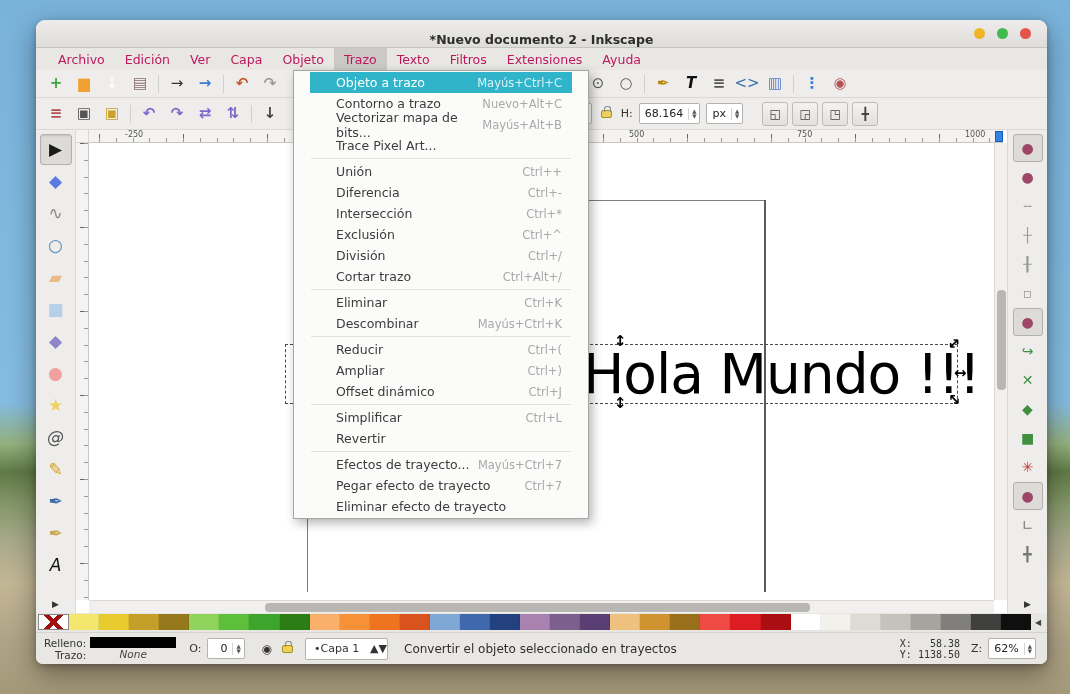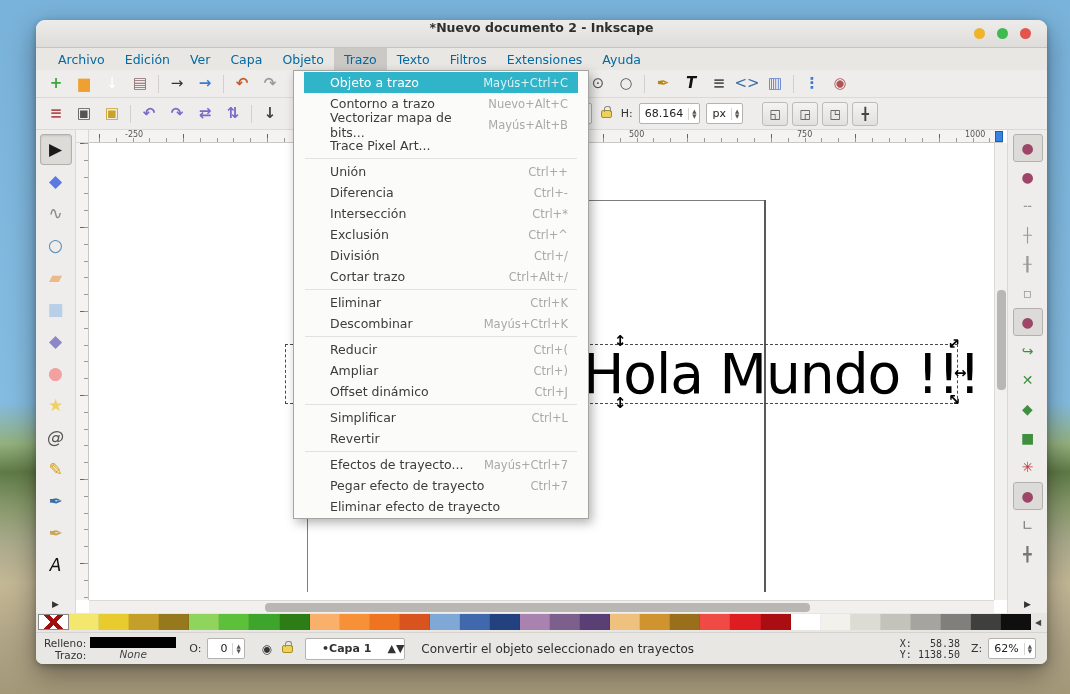--- a/index.html
+++ b/index.html
@@ -9,29 +9,29 @@
     background:linear-gradient(180deg,#79b2da 0%,#84bbe0 58%,#93b07c 64%,#5f7a46 68%,#87996b 73%,#a9a98b 78%,#c3b795 84%,#b0a487 92%,#a39878 100%); }
 
   .window { position:absolute; left:36px; top:20px; width:1011px; height:644px;
     background:#eeedeb; border-radius:9px 9px 7px 7px;
     box-shadow:0 10px 28px rgba(0,0,0,.38), 0 2px 6px rgba(0,0,0,.25);
     display:flex; flex-direction:column; }
 
   
   .titlebar { height:28px; flex:0 0 28px; border-radius:9px 9px 0 0;
     background:linear-gradient(#edecea,#dfddda); border-bottom:1px solid #c6c4c1;
-    display:flex; align-items:flex-start; justify-content:center; position:relative; }
+    display:flex; align-items:flex-end; justify-content:center; position:relative; }
   .title { font-size:12.5px; font-weight:bold; color:#2e2e2e; }
   .dots { position:absolute; right:16px; top:8px; display:flex; gap:12px; }
   .dot { width:11px; height:11px; border-radius:50%; }
 
   
   .menubar { height:22px; flex:0 0 22px; background:#e9e7e4; display:flex;
     align-items:stretch; padding-left:12px; }
-  .mb-item { display:flex; align-items:center; padding:0 10px; font-size:12.5px; color:#0369a1; }
+  .mb-item { display:flex; align-items:center; padding:0 10px; font-size:12.5px; color:#be185d; }
   .mb-item.active { background:#cbc9c6; }
 
   
   .toolbar { display:flex; align-items:center; background:#eeedeb;
     border-bottom:1px solid #dbd9d6; padding:0 6px; }
   .tb1 { height:28px; flex:0 0 28px; }
   .tb2 { height:32px; flex:0 0 32px; }
   .tbi { display:flex; align-items:center; justify-content:center; width:28px; height:24px; }
   .tbi .g { display:flex; align-items:center; justify-content:center; width:20px; height:20px;
     border-radius:3px; font-size:15px; line-height:1; }
@@ -100,21 +100,21 @@
 
   .hscroll { position:absolute; left:13px; right:13px; bottom:0; height:13px; background:#f1f0ee;
     border-top:1px solid #dbd9d6; z-index:5; }
   .hthumb { position:absolute; top:2px; height:9px; background:#b9b7b4; border-radius:4px; }
   .vscroll { position:absolute; right:0; top:13px; bottom:13px; width:13px; background:#f1f0ee;
     border-left:1px solid #dbd9d6; z-index:5; }
   .vthumb { position:absolute; left:2px; width:9px; background:#b9b7b4; border-radius:4px; }
 
   
   .menu { position:absolute; left:257px; top:50px; width:296px; background:#fbfbfa;
-    border:1px solid #a5a5a3; box-shadow:3px 4px 10px rgba(0,0,0,.3); z-index:60; padding:1px 10px; }
+    border:1px solid #a5a5a3; box-shadow:3px 4px 10px rgba(0,0,0,.3); z-index:60; padding:1px 16px; }
   .menu-row { display:flex; justify-content:space-between; align-items:center;
     height:21px; padding:0 10px 0 26px; font-size:12.5px; color:#3c3c3c; }
   .menu-row .sc { color:#a9a9a9; font-size:11.5px; }
   .menu-row.hl { background:#2fb4c9; color:#fff; }
   .menu-row.hl .sc { color:#d9f2f6; }
   .menu-row.msep { height:1px; padding:0; margin:2px 1px; background:#e3e2e0; }
 
   
   .palette { flex:0 0 19px; display:flex; align-items:stretch; background:#e8e6e3;
     padding:1px 2px 2px 2px; }
@@ -130,21 +130,21 @@
   .statusbar { flex:0 0 32px; background:#e9e7e4; border-top:1px solid #d6d4d1;
     border-radius:0 0 7px 7px; display:flex; align-items:center; padding:0 8px; font-size:11px; color:#333; }
   .fs-labels { display:flex; flex-direction:column; line-height:12px; font-size:10.5px; text-align:right; }
   .fs-vals { display:flex; flex-direction:column; margin-left:4px; line-height:12px; align-items:center; }
   .fillswatch { width:86px; height:11px; background:#000; }
   .strokeval { font-style:italic; font-size:10.5px; color:#444; }
   .sb-group { display:flex; align-items:center; margin-left:10px; }
   .eye { font-size:12px; margin:0 4px; color:#333; }
   .layerfield { display:inline-flex; align-items:center; background:#fff;
     border:1px solid #b5b3b0; border-radius:2px; height:22px; margin-left:6px; }
-  .layerfield .lv { font-size:11px; font-weight:bold; padding:0 16px; min-width:64px; }
+  .layerfield .lv { font-size:11px; font-weight:normal; padding:0 8px; min-width:64px; }
   .sb-msg { margin-left:16px; font-size:12px; color:#2e2e2e; flex:1 1 auto;
     white-space:nowrap; overflow:hidden; }
   .xy { font-family:"DejaVu Sans Mono","Liberation Mono",monospace; font-size:10px;
     line-height:11px; text-align:right; margin-right:8px; white-space:pre; }
 </style>
 </head>
 <body>
 
 <div class="window">
 

